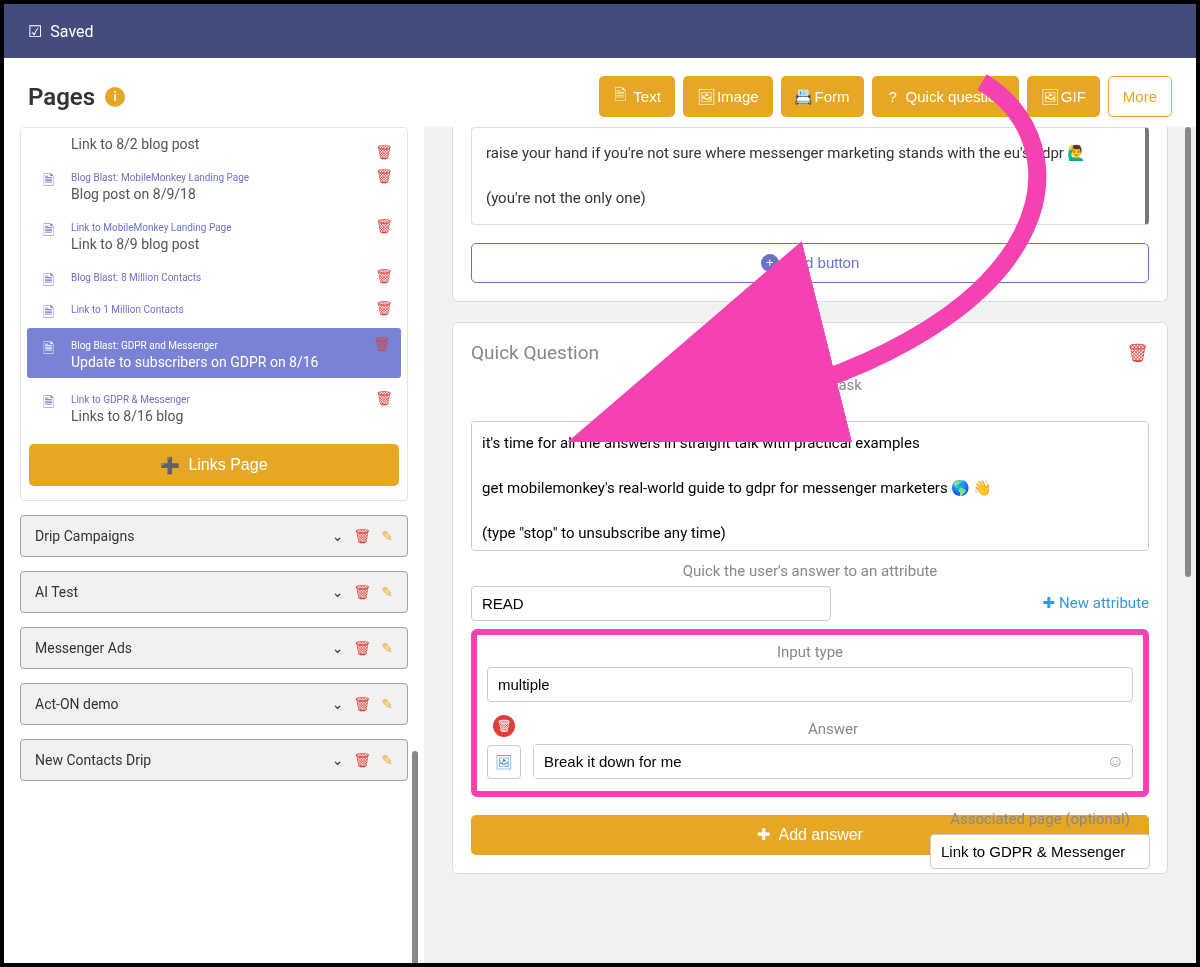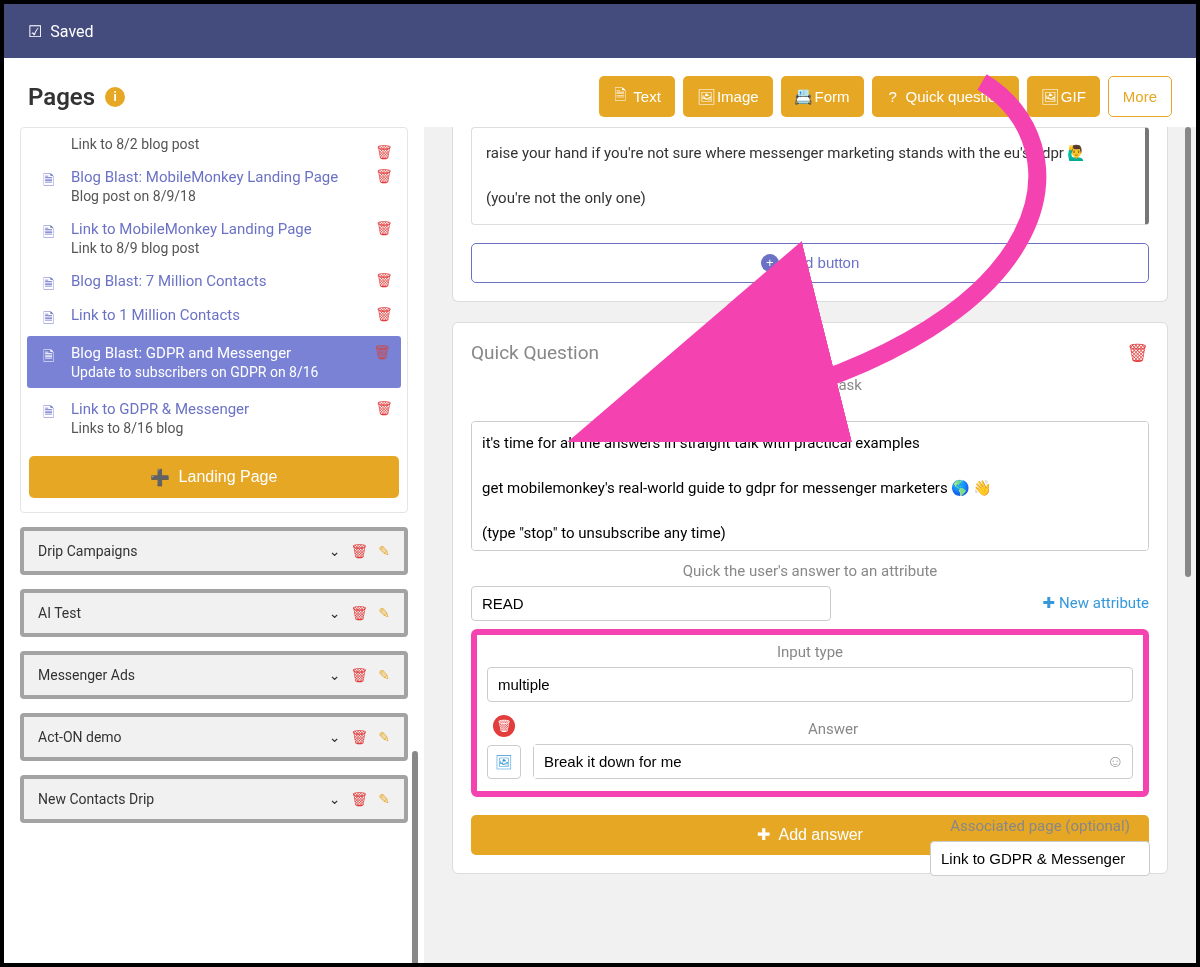--- a/index.html
+++ b/index.html
@@ -64,36 +64,36 @@
   .page-item {
     padding:8px 14px 8px 50px; position:relative;
   }
   .page-item.partial-top { padding-top:0; }
   .page-item .doc-icon {
     position:absolute; left:22px; top:10px; color:#6b72c5; font-size:14px;
   }
   .page-item .trash {
     position:absolute; right:14px; top:8px; color:#e23c3c; cursor:pointer;
   }
-  .page-item a { color:#6b72c5; text-decoration:none; font-size:15px; }
+  .page-item a { color:#6b72c5; text-decoration:none; font-size:10px; }
   .page-item .subtitle { color:#555; font-size:14px; margin-top:2px; }
   .page-item.selected {
     background:#7a82d6; color:#fff; border-radius:3px; margin:4px 6px; padding-left:44px;
   }
   .page-item.selected a, .page-item.selected .subtitle { color:#fff; }
   .page-item.selected .doc-icon { color:#fff; left:16px; }
   .page-item.selected .trash { color:#c94a4a; right:10px; }
   .create-page-btn {
     display:flex; align-items:center; justify-content:center; gap:8px;
     background:#e6a724; color:#fff; border:none; border-radius:5px;
     width:calc(100% - 16px); margin:12px 8px 8px; height:42px; font-size:16px; cursor:pointer;
   }
   .section-row {
     display:flex; align-items:center; justify-content:space-between;
-    background:#f1f1f1; border:4px solid #a3a3a3; border-radius:4px;
+    background:#f1f1f1; border:1px solid #a3a3a3; border-radius:4px;
     margin-top:14px; padding:12px 14px;
   }
   .section-row .row-actions { display:flex; gap:10px; align-items:center; }
   .chev { font-size:14px; }
   .trash-red { color:#e23c3c; cursor:pointer; }
   .pencil { color:#e6a724; cursor:pointer; }
   .right-panel {
     flex:1; background:#f1f1f1; padding:0 28px 28px 28px; overflow:hidden; position:relative;
   }
   .card {
@@ -221,42 +221,42 @@
       </div>
       <div class="page-item">
         <span class="doc-icon">🗎</span>
         <span class="trash">🗑</span>
         <a href="#">Link to MobileMonkey Landing Page</a>
         <div class="subtitle">Link to 8/9 blog post</div>
       </div>
       <div class="page-item">
         <span class="doc-icon">🗎</span>
         <span class="trash">🗑</span>
-        <a href="#">Blog Blast: 7 Million Contacts</a>
+        <a href="#">Blog Blast: 8 Million Contacts</a>
       </div>
       <div class="page-item">
         <span class="doc-icon">🗎</span>
         <span class="trash">🗑</span>
         <a href="#">Link to 1 Million Contacts</a>
       </div>
       <div class="page-item selected">
         <span class="doc-icon">🗎</span>
         <span class="trash">🗑</span>
         <a href="#">Blog Blast: GDPR and Messenger</a>
         <div class="subtitle">Update to subscribers on GDPR on 8/16</div>
       </div>
       <div class="page-item">
         <span class="doc-icon">🗎</span>
         <span class="trash">🗑</span>
         <a href="#">Link to GDPR &amp; Messenger</a>
         <div class="subtitle">Links to 8/16 blog</div>
       </div>
       <button class="create-page-btn">
         <span>➕</span>
-        <span>Landing Page</span>
+        <span>Links Page</span>
       </button>
     </div>
 
     <div class="section-row">
       <span>Drip Campaigns</span>
       <span class="row-actions">
         <span class="chev">⌄</span>
         <span class="trash-red">🗑</span>
         <span class="pencil">✎</span>
       </span>
@@ -352,21 +352,21 @@
               </div>
             <div class="answer-input-wrap">
               <input value="Break it down for me" style="">
               <span class="smiley">☺</span>
             </div>
           </div>
         </div>
       </div>
       
       <div style="position:absolute; right:46px; top:680px; width:220px;">
-        <div class="label" style="margin-top:10px;">
+        <div class="label" style="margin-top:3px;">
             <span>Associated page (optional)</span>
           </div>
         <input class="input-text" value="Link to GDPR &amp; Messenger" style="">
       </div>
 
       <button class="add-answer-btn">
         <span>✚</span>
         <span>Add answer</span>
       </button>
     </div>

